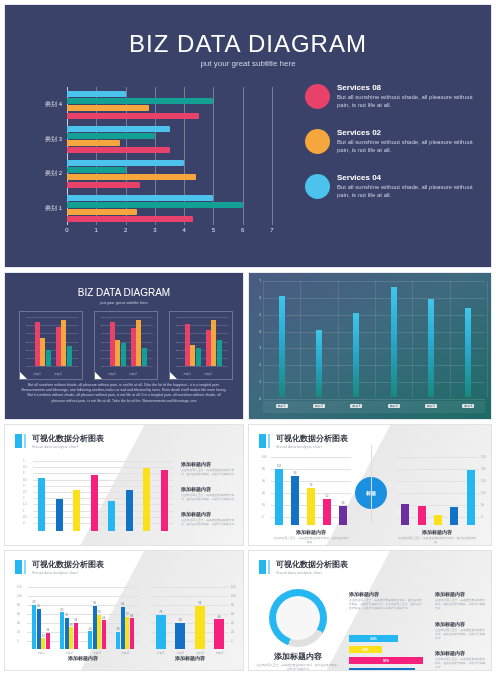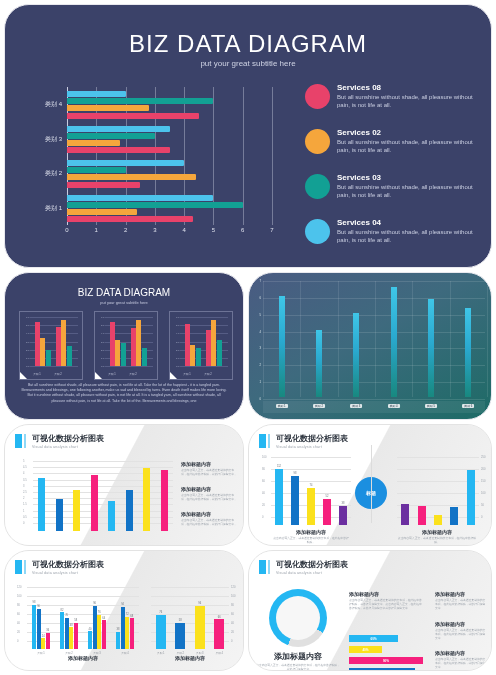--- a/index.html
+++ b/index.html
@@ -1,20 +1,20 @@
 <!DOCTYPE html>
 <html><head>
 <meta charset="utf-8">
 <style>
   html,body{margin:0;padding:0;background:#ffffff;}
   body{width:496px;height:675px;font-family:"Liberation Sans",sans-serif;overflow:hidden;}
   .page{position:relative;width:496px;height:675px;background:#ffffff;}
 
   
-  .slide{position:absolute;overflow:hidden;box-sizing:border-box;border-radius:25px;}
+  .slide{position:absolute;overflow:hidden;box-sizing:border-box;}
 
   
   #slide1{left:4px;top:4px;width:488px;height:264px;background:#3b4269;border:1px solid #e8e8ee;}
   #slide1 .title{position:absolute;left:0;right:0;top:25px;text-align:center;color:#fff;
      font-size:24px;letter-spacing:1px;font-weight:400;}
   #slide1 .subtitle{position:absolute;left:0;right:0;top:54px;text-align:center;color:#cfd3e4;font-size:8px;}
 
   
   #hero-chart{position:absolute;left:62px;top:82px;width:205px;height:138px;}
   .hc-plot{position:absolute;left:0;top:0;right:0;bottom:0;}
@@ -153,25 +153,20 @@
 
     <div id="hero-legend">
         <div class="lg-item">
           <div class="lg-dot" style="background: rgb(232, 66, 106);"></div>
           <div class="lg-title">Services 08</div>
           <div class="lg-desc">But all sunshine without shade, all pleasure without pain, is not life at all.</div>
         </div>
         <div class="lg-item">
           <div class="lg-dot" style="background: rgb(245, 166, 60);"></div>
           <div class="lg-title">Services 02</div>
-          <div class="lg-desc">But all sunshine without shade, all pleasure without pain, is not life at all.</div>
-        </div>
-        <div class="lg-item">
-          <div class="lg-dot" style="background: rgb(18, 160, 148);"></div>
-          <div class="lg-title">Services 03</div>
           <div class="lg-desc">But all sunshine without shade, all pleasure without pain, is not life at all.</div>
         </div>
         <div class="lg-item">
           <div class="lg-dot" style="background: rgb(76, 195, 236);"></div>
           <div class="lg-title">Services 04</div>
           <div class="lg-desc">But all sunshine without shade, all pleasure without pain, is not life at all.</div>
         </div>
       </div>
   </div>
 

